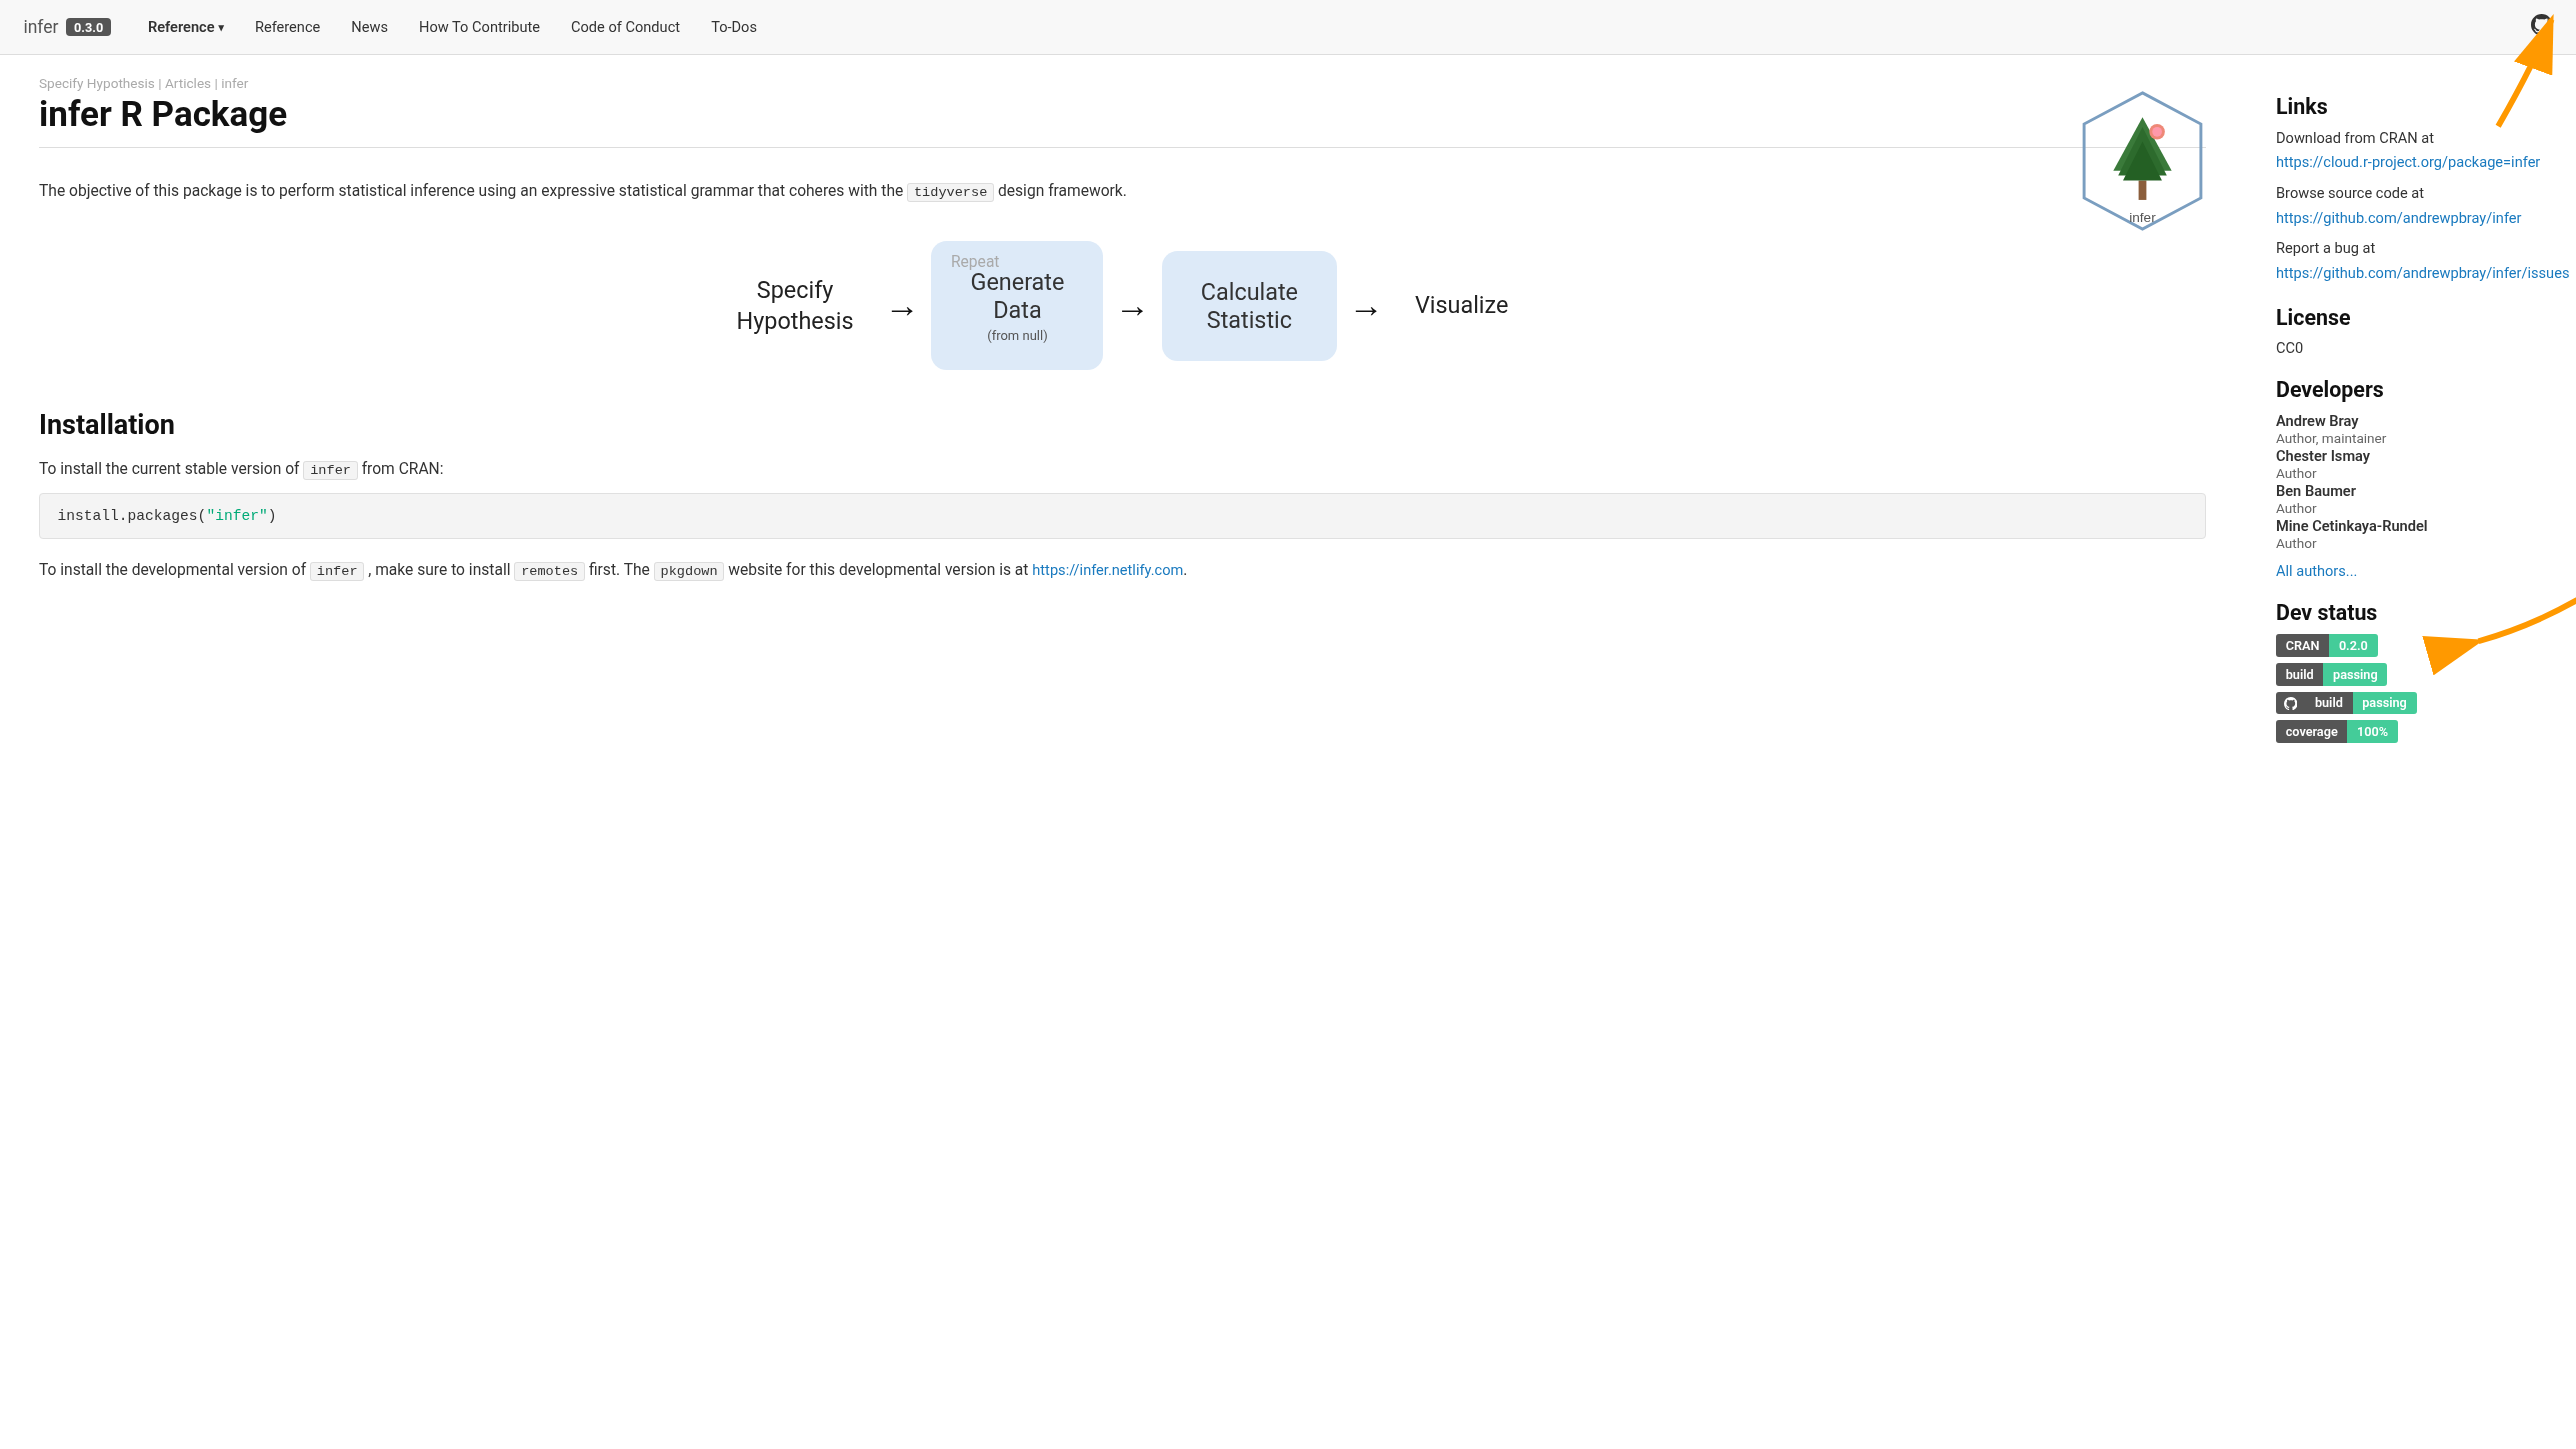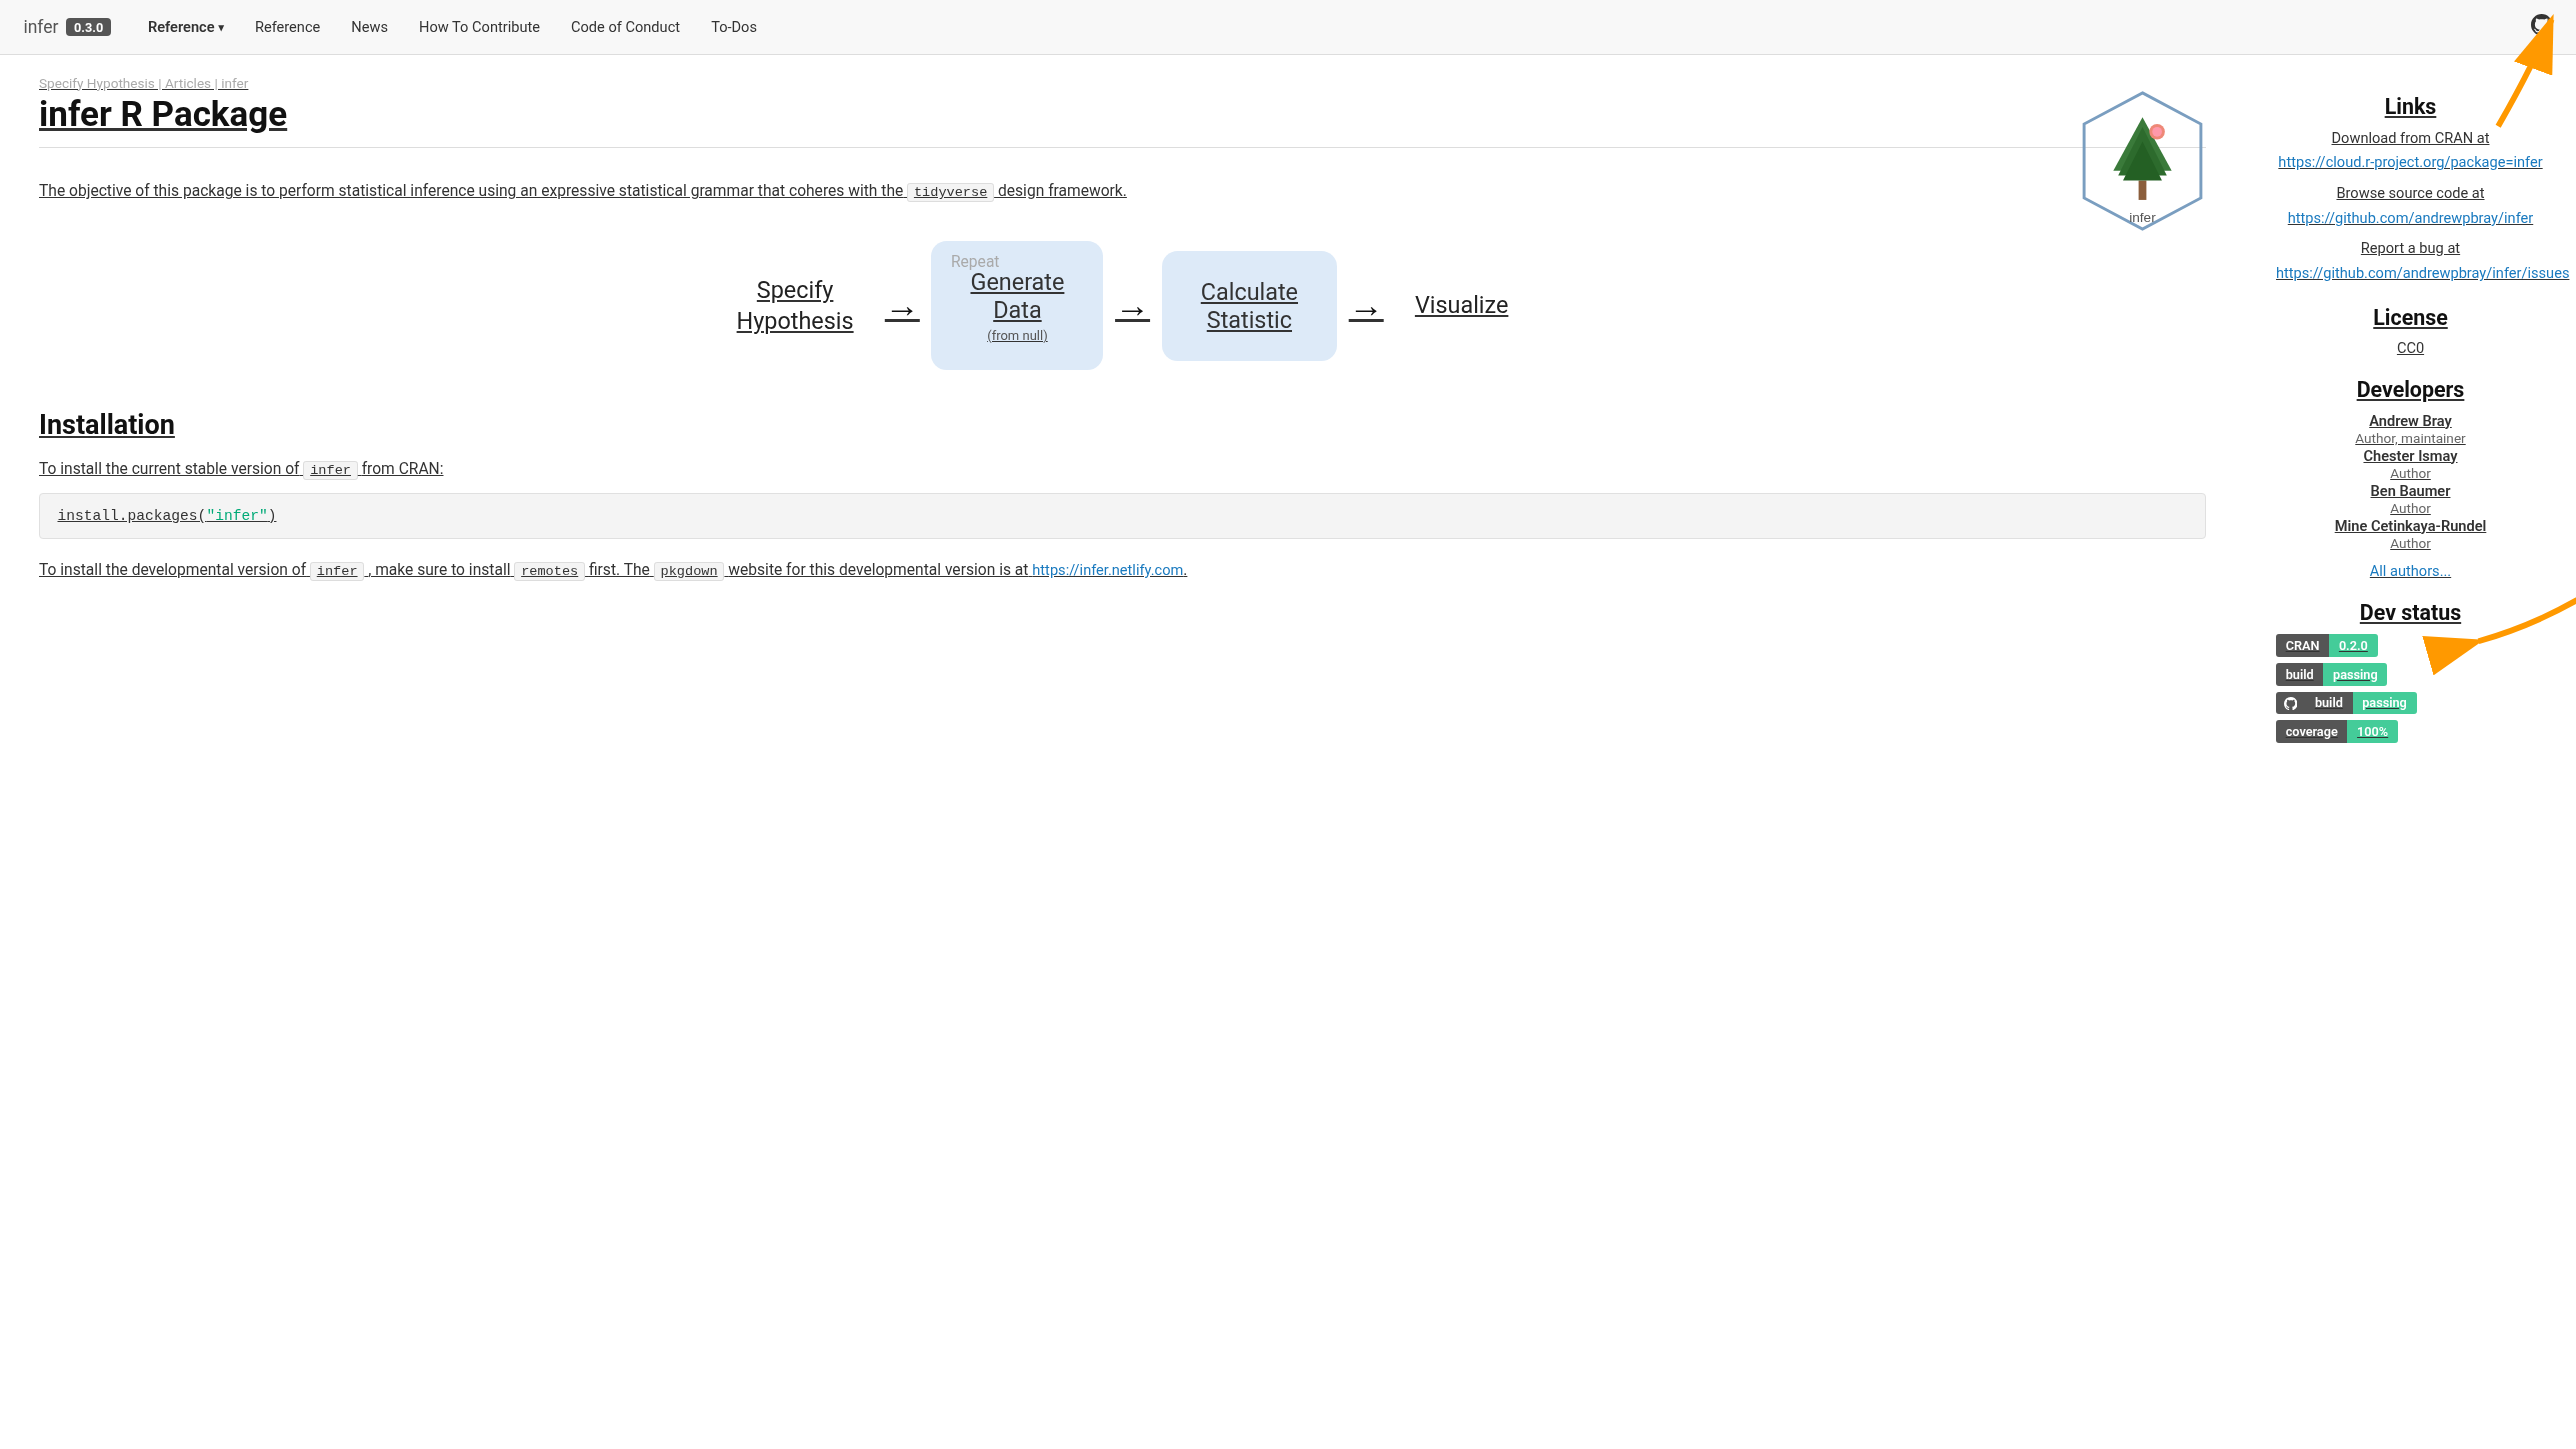--- a/index.html
+++ b/index.html
@@ -26,21 +26,20 @@
       text-decoration: none;
     }
     .nav-item-active { font-weight: 600; }
     .nav-item-dropdown { display: flex; align-items: center; gap: 3.9px; }
     .nav-github { margin-left: auto; color: #333; font-size: 21.4px; cursor: pointer; }
 
     
     .page-layout {
       display: flex;
       max-width: 100%;
-      text-decoration: underline;
     }
     .main-content {
       flex: 1;
       padding: 0 39px 39px 39px;
       max-width: calc(100% - 331px);
     }
     .sidebar {
       width: 331px;
       min-width: 292px;
       padding: 19.5px 31px;
@@ -227,21 +226,21 @@
       <span>, make sure to install</span>
       <code class="inline">remotes</code>
       <span>first. The</span>
       <code class="inline">pkgdown</code>
       <span>website for this developmental version is at</span>
       <a class="sidebar-link">https://infer.netlify.com</a><span>.</span>
     </p>
 
   </div>
 
-  <div class="sidebar" style="position:relative;text-align:center;">
+  <div class="sidebar" style="position:relative;">
 
     <svg class="arrow-svg" style="position:fixed; top:0; right:0; width:214px; height:136px; pointer-events:none; z-index:999;" viewBox="0 0 220 140" width="214" height="136">
       <defs>
         <marker id="arrowhead-top" markerWidth="10" markerHeight="7" refX="9" refY="3.5" orient="auto">
           <polygon points="0 0, 10 3.5, 0 7" fill="#f90"></polygon>
         </marker>
       </defs>
       <path d="M 140 130 Q 180 60 195 20" stroke="#f90" stroke-width="6" fill="none" marker-end="url(#arrowhead-top)"></path>
     </svg>
 

